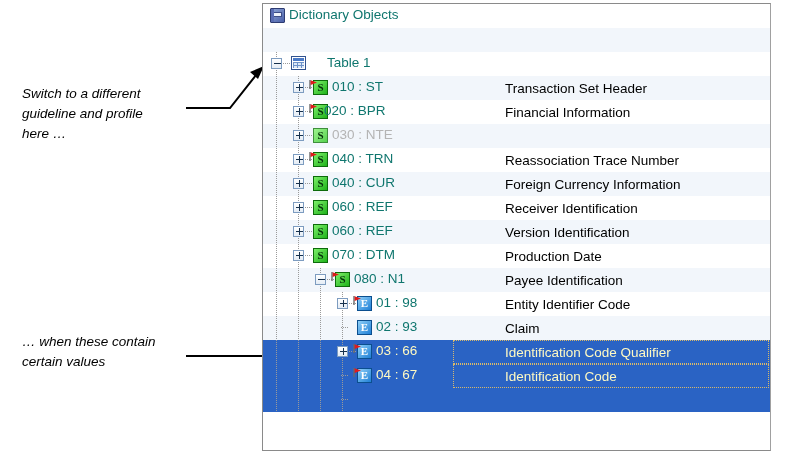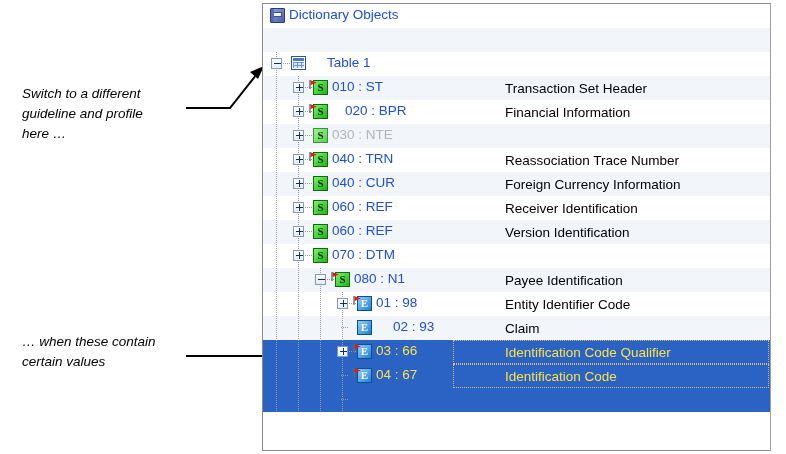--- a/index.html
+++ b/index.html
@@ -63,21 +63,21 @@
     flex:0 0 240px;
     height:24px;
   }
   .cell-desc{
     font-size:13.5px;
     color:#000;
     white-space:nowrap;
     padding-left:2px;
   }
   .row.selected .cell-desc,
-  .row.selected .node-text{ color:#fde047; }
+  .row.selected .node-text{ color:#fef9c3; }
   .row.dim .cell-desc,
   .row.dim .node-text{ color:#b4b4b4; }
 
   
   .vguide{
     position:absolute;
     top:0; bottom:0;
     width:1px;
     background-image:linear-gradient(to bottom,#9a9a9a 1px,transparent 1px);
     background-size:1px 2px;
@@ -181,21 +181,21 @@
     border:1px solid #a8560c;
   }
 
   .flag{
     position:absolute;left:-5px;top:-1px;width:8px;height:9px;
   }
 
   .node-text{
     position:absolute;
     font-size:13.5px;
-    color:#1d4ed8;
+    color:#0f766e;
     white-space:nowrap;
     top:3px;
   }
 </style>
 </head>
 <body>
 
 <div class="annot" id="annot-top">Switch to a different
 guideline and profile
 here …</div>
@@ -251,21 +251,21 @@
       <div class="row plain">
         <div class="cell-label">
           <span class="vguide" style="left:13px"></span>
           <span class="vguide" style="left:35px"></span>
           <span class="expander plus" style="left:30px"></span>
           <span class="stub" style="left:42px;width:8px"></span>
           <span class="icon ic-seg" style="left:50px"><svg class="flag" viewBox="0 0 8 9">
               <path d="M1 0 L1 9" stroke="#6b6b6b" stroke-width="1.4" fill="none"></path>
               <path d="M1.6 0.3 L8 2.4 L1.6 5 Z" fill="#e01b1b"></path>
             </svg>S</span>
-          <span class="node-text" style="left:82px">020 : BPR</span>
+          <span class="node-text" style="left:61px">020 : BPR</span>
         </div>
         <div class="cell-desc">Financial Information</div>
       </div>
       <div class="row alt dim">
         <div class="cell-label">
           <span class="vguide" style="left:13px"></span>
           <span class="vguide" style="left:35px"></span>
           <span class="expander plus" style="left:30px"></span>
           <span class="stub" style="left:42px;width:8px"></span>
           <span class="icon ic-seg dimmed" style="left:50px">S</span>
@@ -321,20 +321,21 @@
       </div>
       <div class="row plain">
         <div class="cell-label">
           <span class="vguide" style="left:13px"></span>
           <span class="vguide" style="left:35px"></span>
           <span class="expander plus" style="left:30px"></span>
           <span class="stub" style="left:42px;width:8px"></span>
           <span class="icon ic-seg" style="left:50px">S</span>
           <span class="node-text" style="left:69px">070 : DTM</span>
         </div>
+        <div class="cell-desc">Production Date</div>
       </div>
       <div class="row alt">
         <div class="cell-label">
           <span class="vguide" style="left:13px"></span>
           <span class="vguide" style="left:35px"></span>
           <span class="vguide" style="left:57px"></span>
           <span class="expander minus" style="left:52px"></span>
           <span class="stub" style="left:64px;width:8px"></span>
           <span class="icon ic-seg" style="left:72px"><svg class="flag" viewBox="0 0 8 9">
               <path d="M1 0 L1 9" stroke="#6b6b6b" stroke-width="1.4" fill="none"></path>
@@ -361,21 +362,21 @@
         <div class="cell-desc">Entity Identifier Code</div>
       </div>
       <div class="row alt">
         <div class="cell-label">
           <span class="vguide" style="left:13px"></span>
           <span class="vguide" style="left:35px"></span>
           <span class="vguide" style="left:57px"></span>
           <span class="vguide" style="left:79px"></span>
           <span class="stub" style="left:78px;width:8px"></span>
           <span class="icon ic-elem" style="left:94px">E</span>
-          <span class="node-text" style="left:130px">02 : 93</span>
+          <span class="node-text" style="left:113px">02 : 93</span>
         </div>
         <div class="cell-desc">Claim</div>
       </div>
       <div class="row selected focused">
         <div class="cell-label">
           <span class="vguide" style="left:13px"></span>
           <span class="vguide" style="left:35px"></span>
           <span class="vguide" style="left:57px"></span>
           <span class="vguide" style="left:79px"></span>
           <span class="expander plus" style="left:74px"></span>

